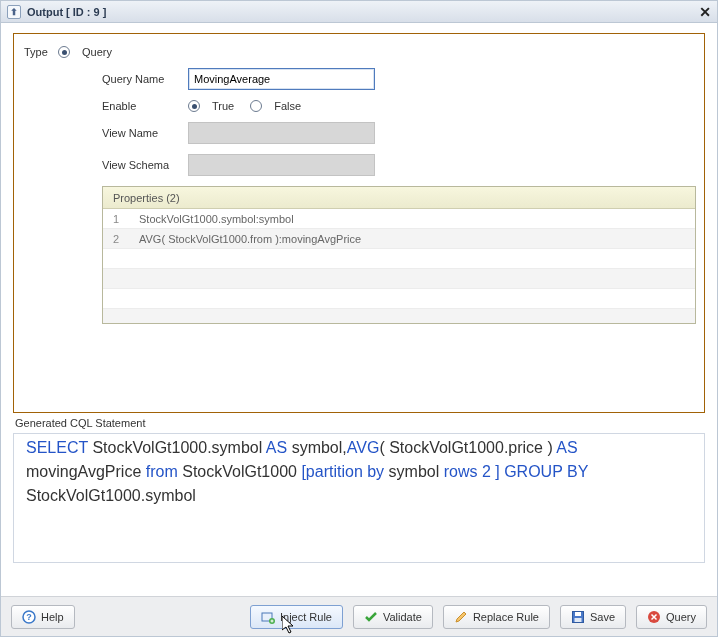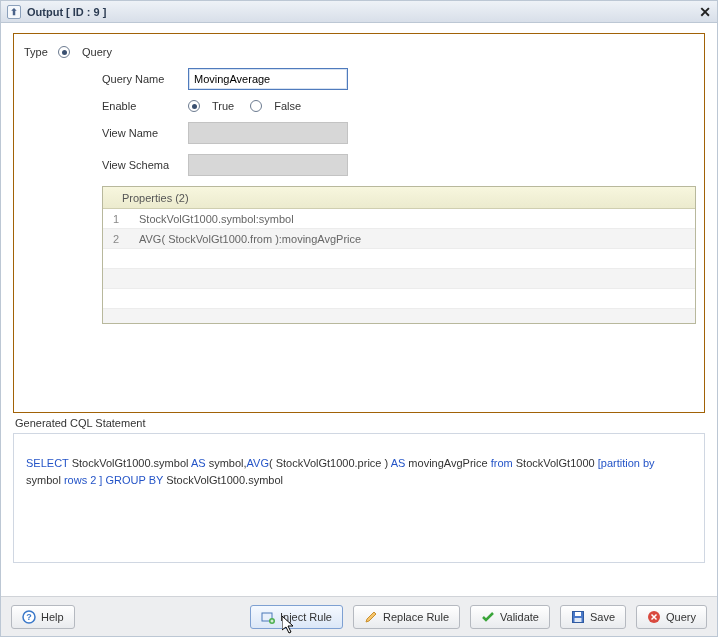--- a/index.html
+++ b/index.html
@@ -67,54 +67,54 @@
   .radio .rdot.checked::after {
     content:""; position:absolute; top:2.5px; left:2.5px;
     width:5px; height:5px; background:#3a5070; border-radius:50%;
   }
   .indent { margin-left: 80px; }
   .frow { display:flex; align-items:center; margin-bottom: 10px; }
   .frow .flabel { width: 86px; text-align:left; color:#333;}
   .tinput {
     border: 1px solid #7c9cc9;
     background:#fff;
-    height: 22px; width: 160px;
+    height: 22px; width: 187px;
     padding: 3px 5px;
     font-family: inherit; font-size:11px;
   }
   .tinput.active { border: 1px solid #4f7bbd; box-shadow:0 0 0 1px rgba(94,140,200,.25) inset; }
   .tinput.disabled { background:#d7d7d7; border:1px solid #c3c3c3; color:#888;}
   .plabel { margin-left:6px; margin-top:8px; margin-bottom:6px; display:block;}
   .table-wrapper {
     border: 1px solid #b8b89c;
     background:#fff;
     height: 138px;
     overflow:hidden;
   }
   .table-header {
     background: linear-gradient(#f7f6de,#ecebce);
     border-bottom:1px solid #cfceb0;
     height: 22px; display:flex; align-items:center;
-    padding-left: 19px; color:#555;
+    padding-left: 10px; color:#555;
   }
   .trow {
     display:flex; align-items:center;
     height: 20px; padding-left:10px;
     border-bottom:1px solid #ececec;
     color:#666;
   }
   .trow.alt { background:#f4f4f4;}
   .trow .idx { width:26px; color:#888;}
   .trow.empty { color:transparent; }
   .gcql-label { margin: 4px 2px 4px 2px; color:#333;}
   .cql-box {
     border:1px solid #d0d7e2;
     height: 130px;
-    padding:21px 12px;
-    font-size:11px;
+    padding:2px 12px;
+    font-size:16px;
     line-height:1.5;
     color:#333;
   }
   .kw { color:#2454c7; }
   .btnbar {
     margin-top:auto;
     height:40px;
     background:#edeef0;
     border-top:1px solid #d0d3d8;
     display:flex; align-items:center;
@@ -235,32 +235,32 @@
             <rect x="1" y="3" width="10" height="8" fill="#e8f0fb" stroke="#4a79b8"></rect>
             <circle cx="11" cy="11" r="3" fill="#4caf50"></circle>
             <path d="M11 9.5v3M9.5 11h3" stroke="#fff" stroke-width="1"></path>
           </svg>
         </span>
       <span>Inject Rule</span>
     </button>
     <button class="btn">
       <span class="ico">
           <svg viewBox="0 0 14 14">
+            <path d="M2 7l3 3 7-7" fill="none" stroke="#3aa53a" stroke-width="2.5"></path>
+          </svg>
+        </span>
+      <span>Validate</span>
+    </button>
+    <button class="btn">
+      <span class="ico">
+          <svg viewBox="0 0 14 14">
             <path d="M2 12l1-3 7-7 2 2-7 7-3 1z" fill="#f6c56b" stroke="#c9902f"></path>
           </svg>
         </span>
       <span>Replace Rule</span>
-    </button>
-    <button class="btn">
-      <span class="ico">
-          <svg viewBox="0 0 14 14">
-            <path d="M2 7l3 3 7-7" fill="none" stroke="#3aa53a" stroke-width="2.5"></path>
-          </svg>
-        </span>
-      <span>Validate</span>
     </button>
     <button class="btn">
       <span class="ico">
           <svg viewBox="0 0 14 14">
             <rect x="1.5" y="1.5" width="11" height="11" fill="#4a79c9" stroke="#2f5aa0"></rect>
             <rect x="4" y="2" width="6" height="4" fill="#fff"></rect>
             <rect x="3.5" y="8" width="7" height="4" fill="#dfe8f5"></rect>
           </svg>
         </span>
       <span>Save</span>

